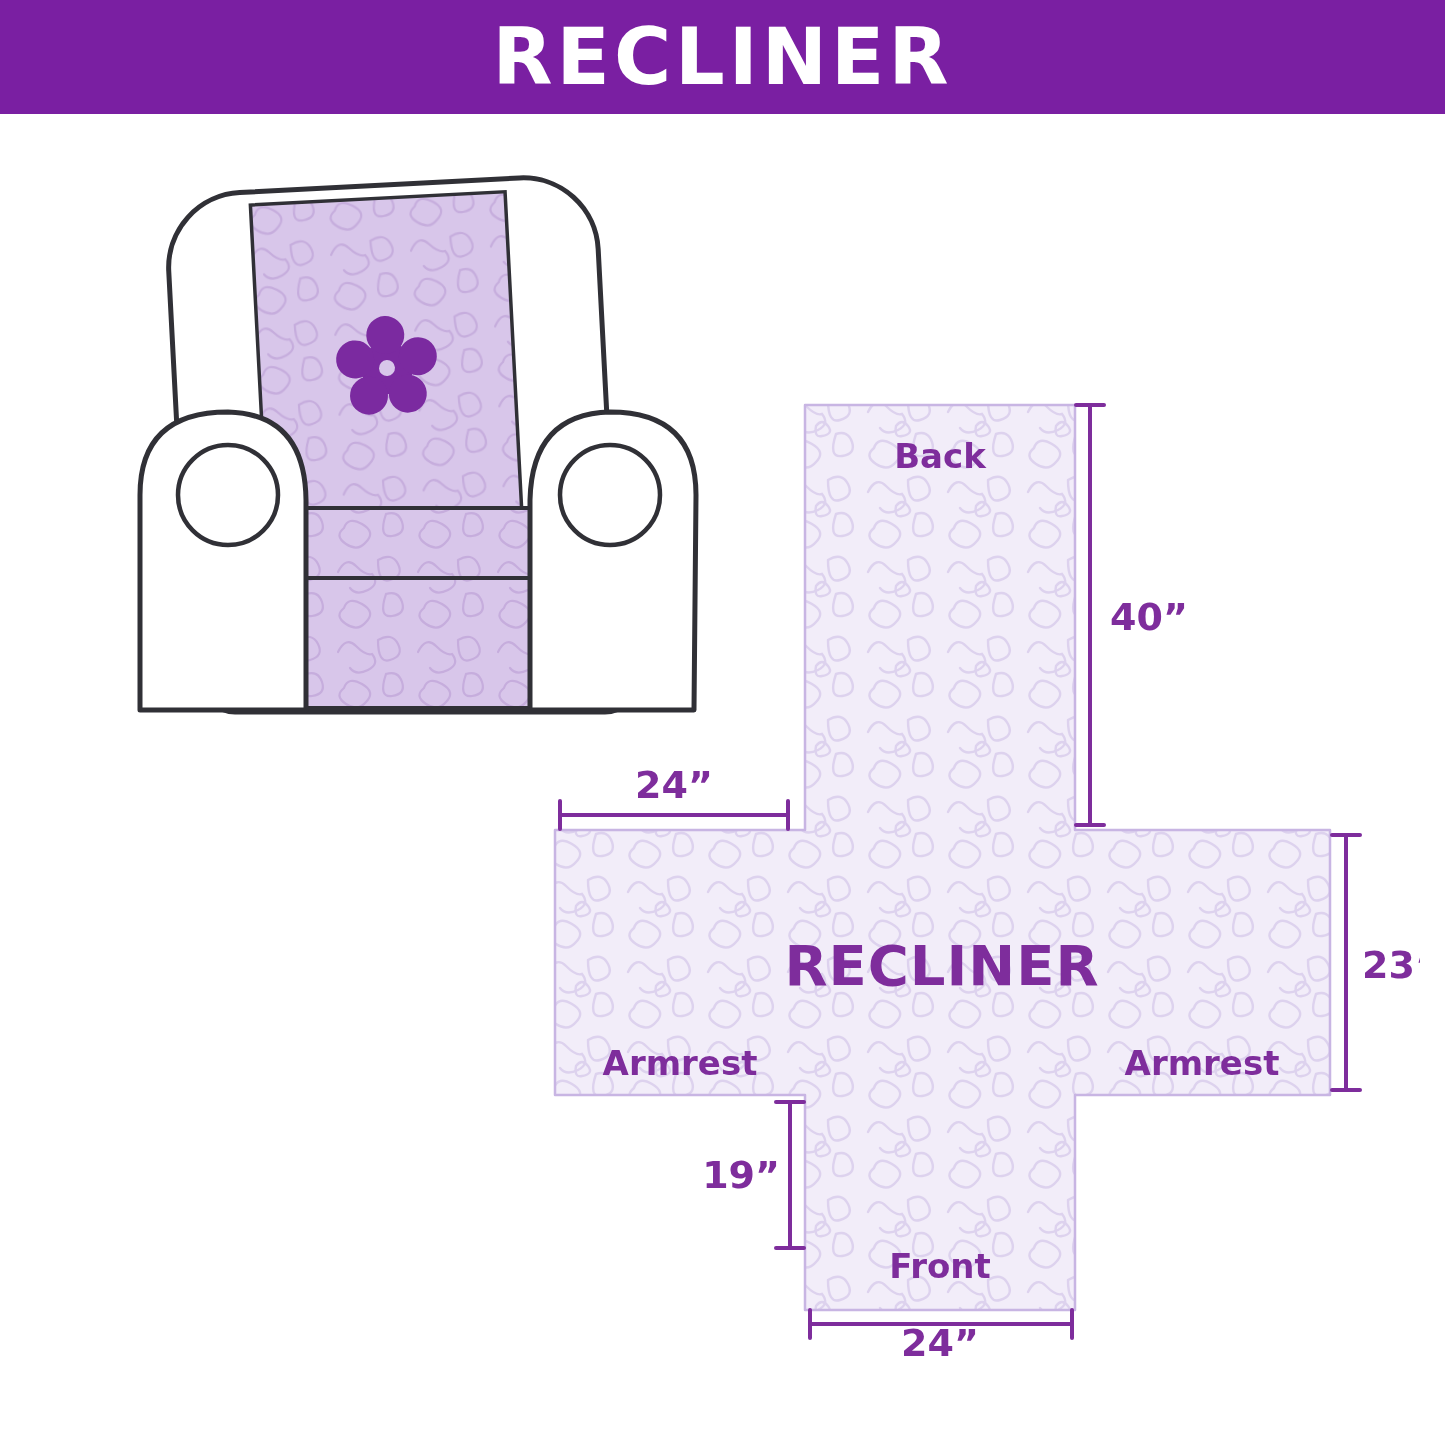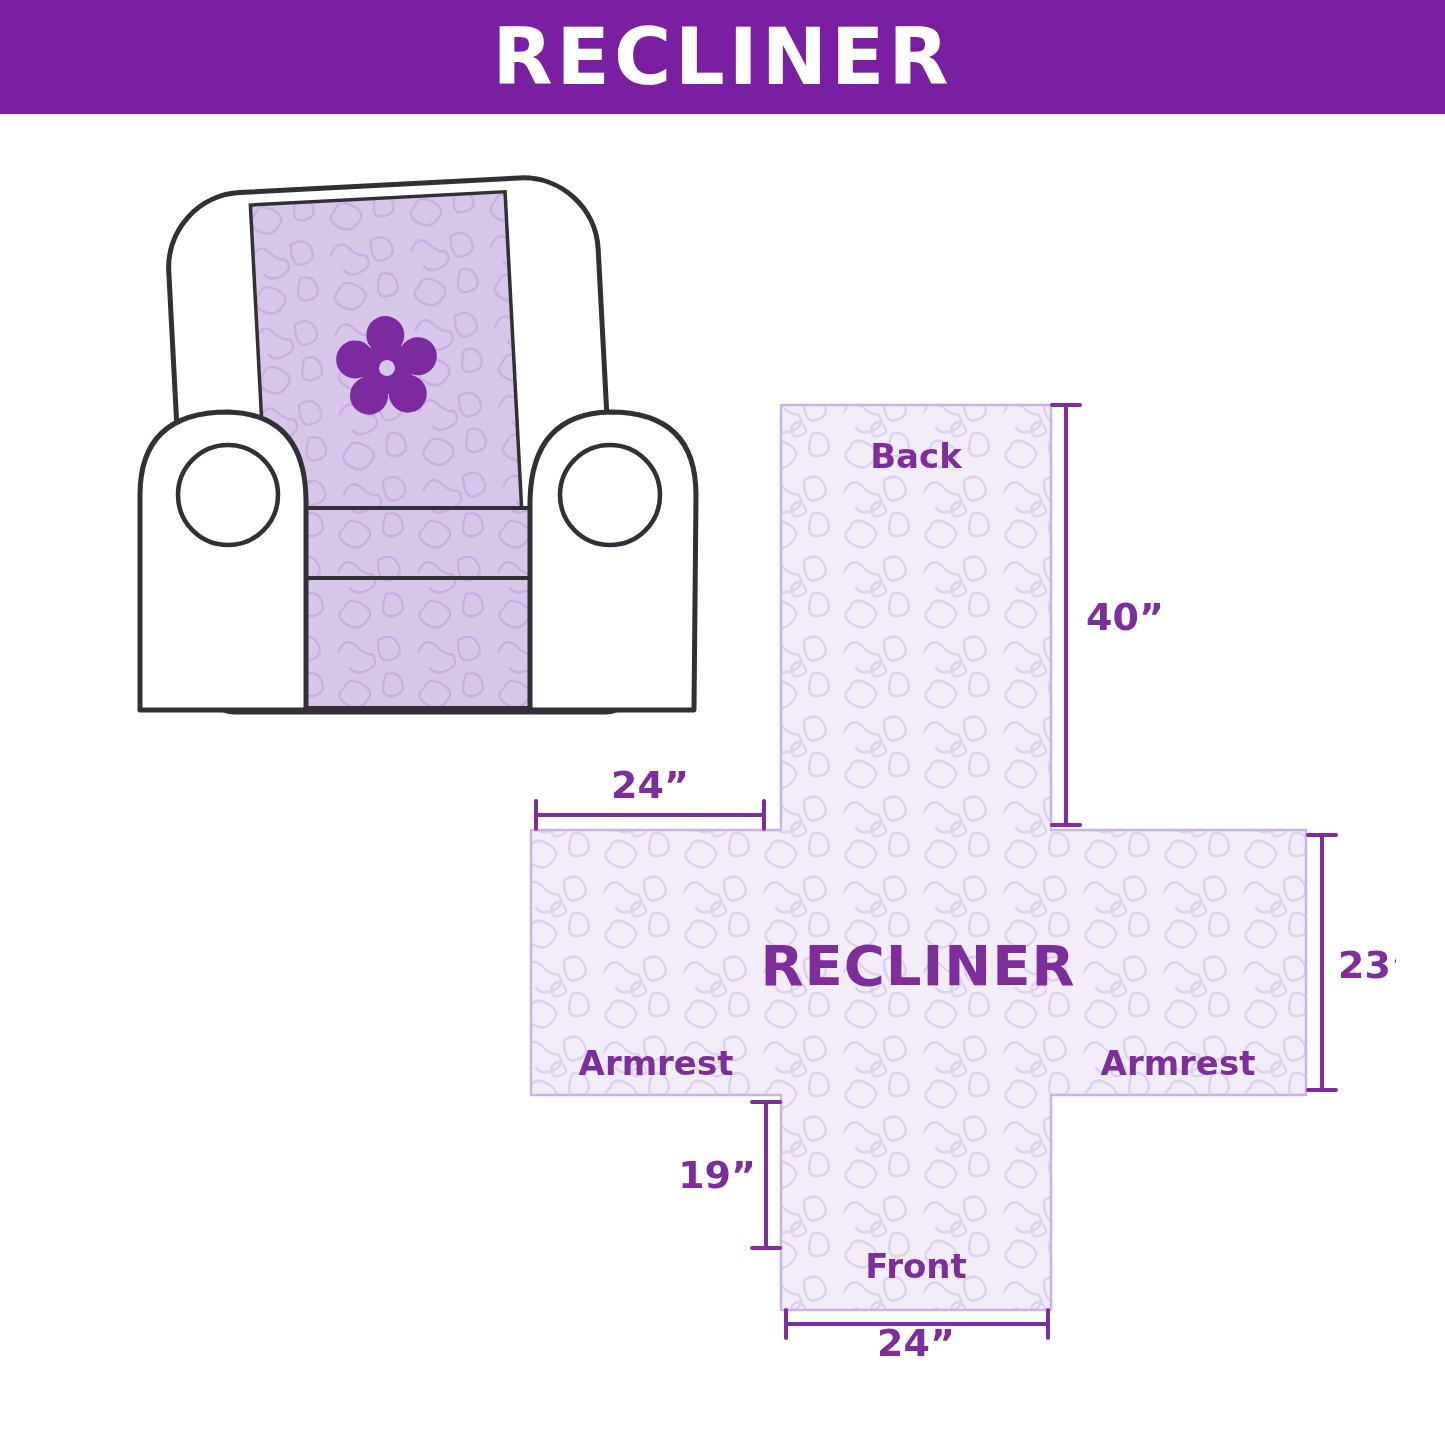--- a/index.html
+++ b/index.html
@@ -16,21 +16,21 @@
     display:flex;align-items:center;justify-content:center;
   }
   .banner-title{
     color:#ffffff;
     font-size:78px;
     font-weight:bold;
     letter-spacing:4px;
     line-height:1;
   }
   .chair-wrap{position:absolute;left:90px;top:150px;width:650px;height:640px;}
-  .diagram-wrap{position:absolute;left:516px;top:390px;width:880px;height:970px;}
+  .diagram-wrap{position:absolute;left:540px;top:390px;width:880px;height:970px;}
   svg text{font-family:"DejaVu Sans","Liberation Sans",sans-serif;}
   .dim-text{fill:#7E2D9C;font-weight:bold;font-size:38px;}
   .zone-text{fill:#7E2D9C;font-weight:bold;font-size:34px;}
   .center-text{fill:#7E2D9C;font-weight:bold;font-size:56px;letter-spacing:1px;}
   .dim-line{stroke:#7E2D9C;stroke-width:4;stroke-linecap:round;}
 </style>
 </head>
 <body>
 
 <div class="page">

